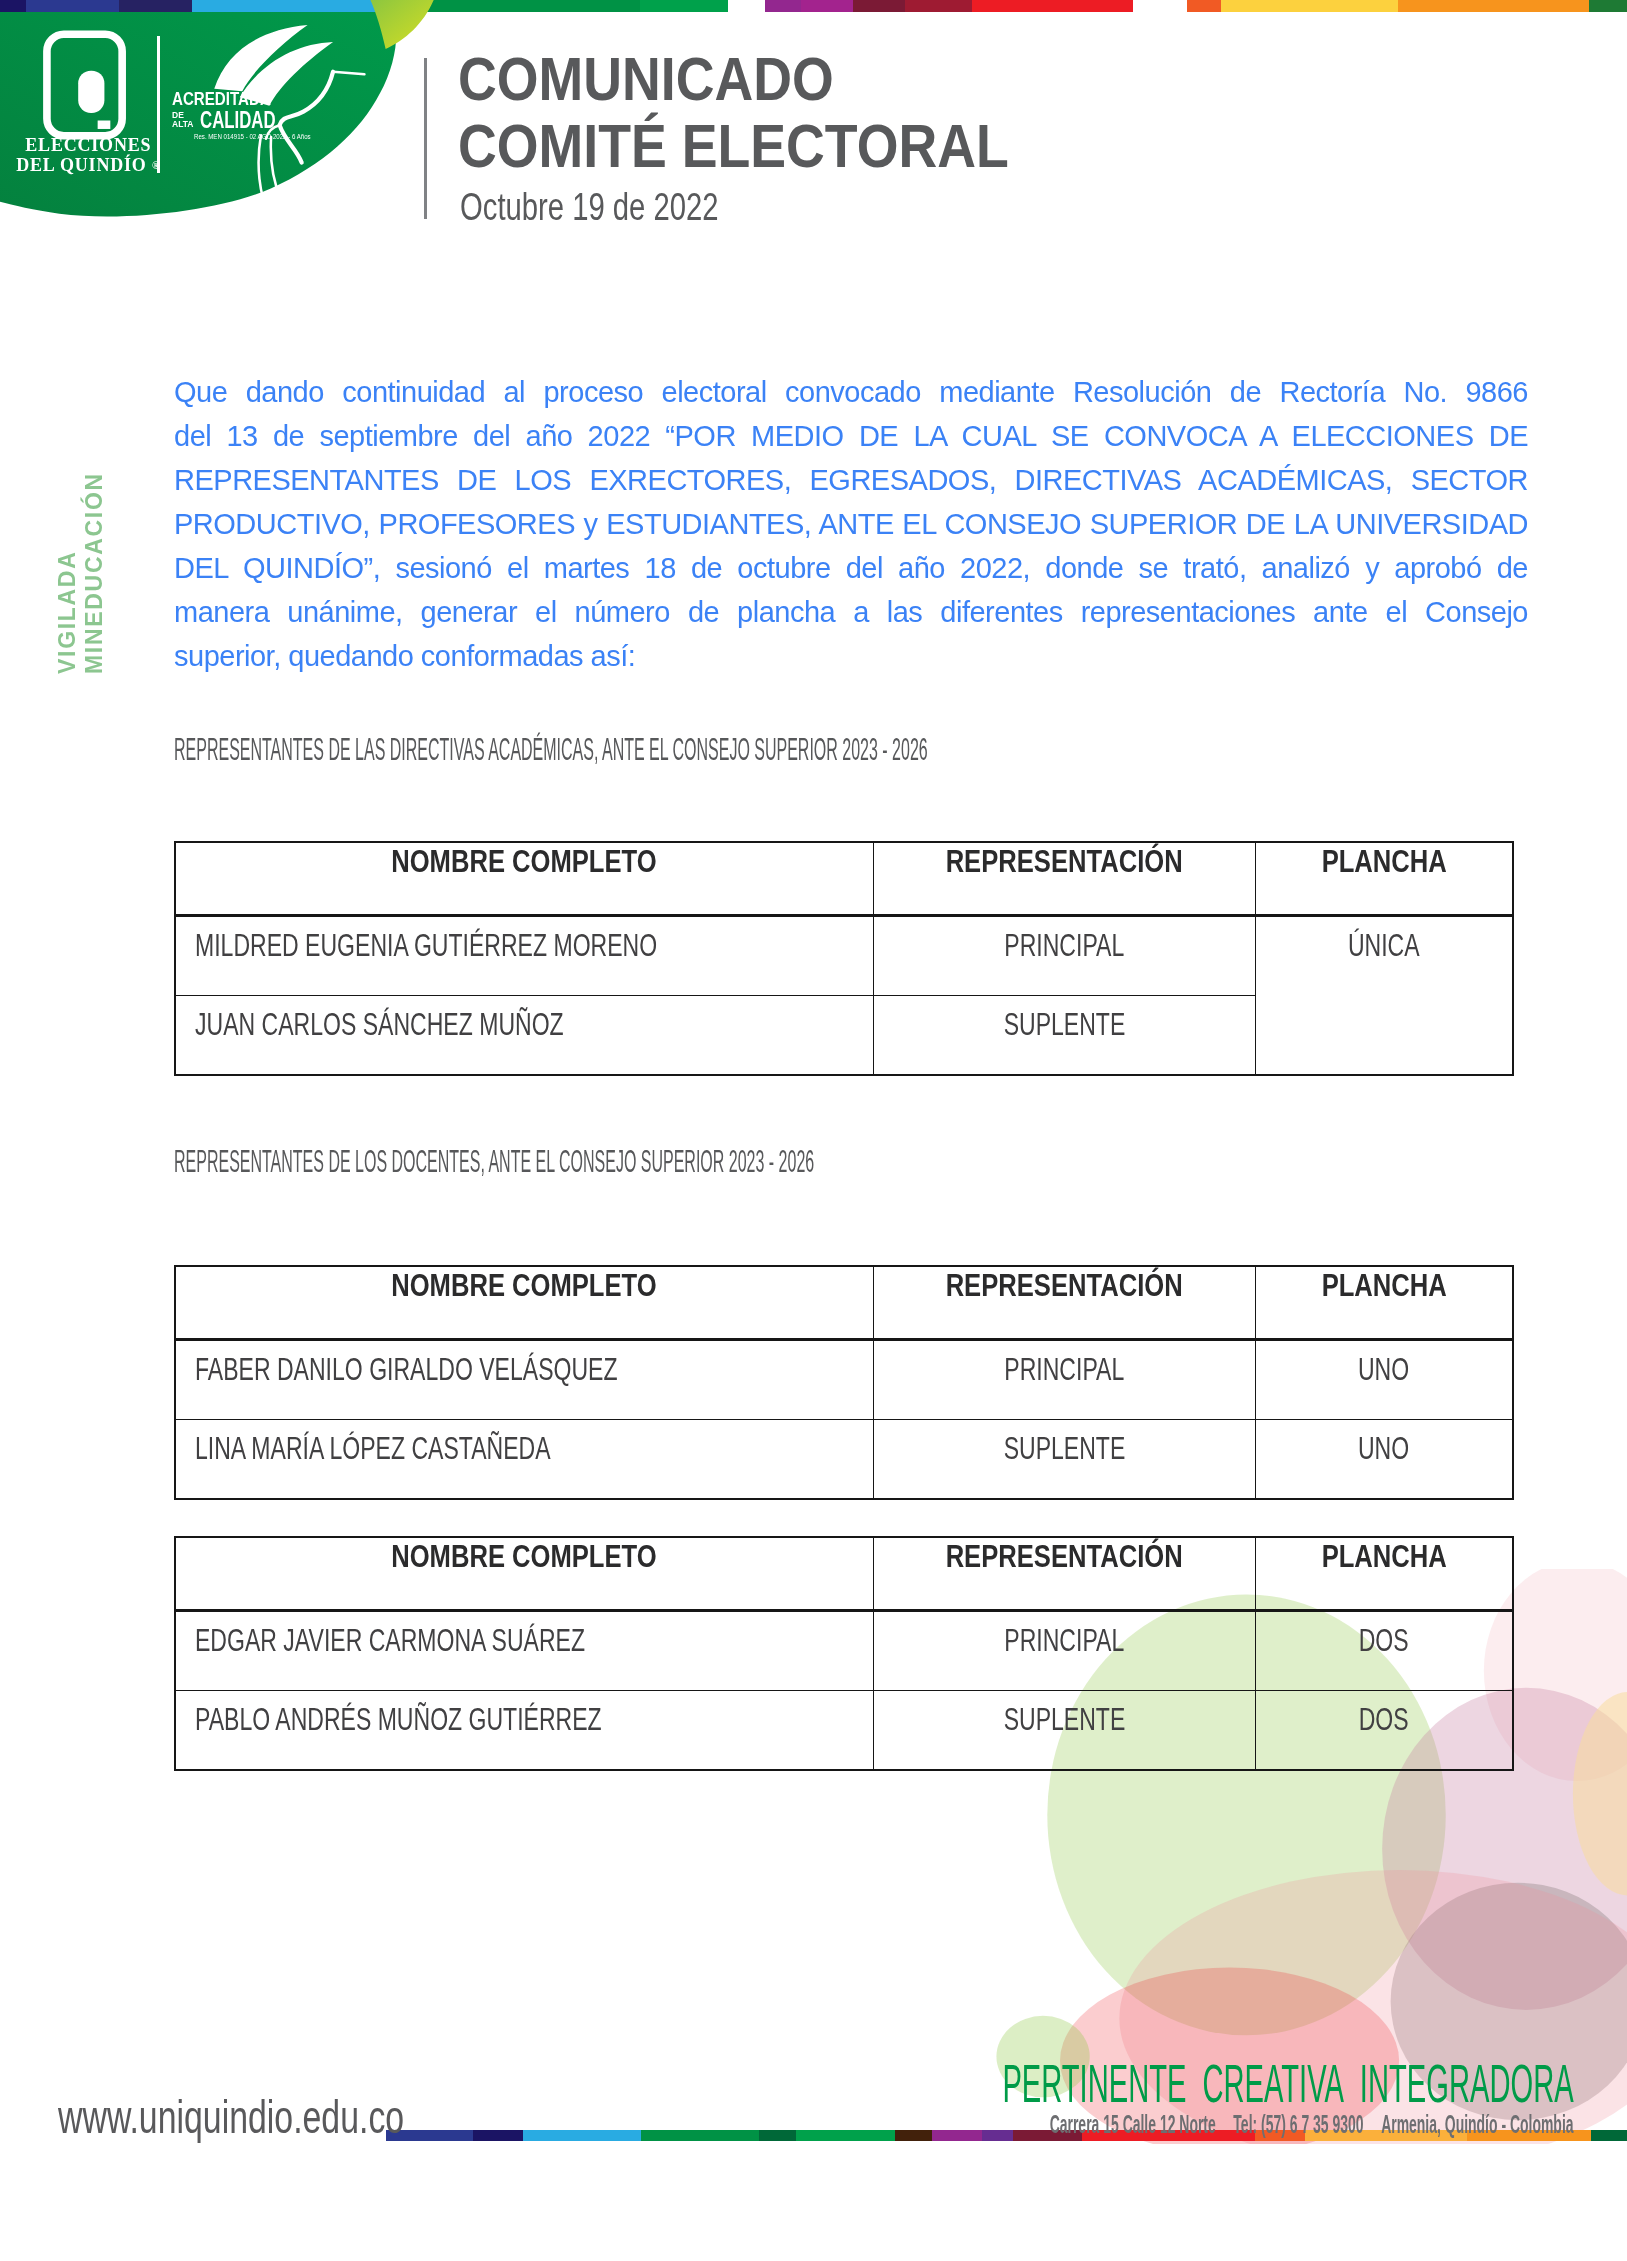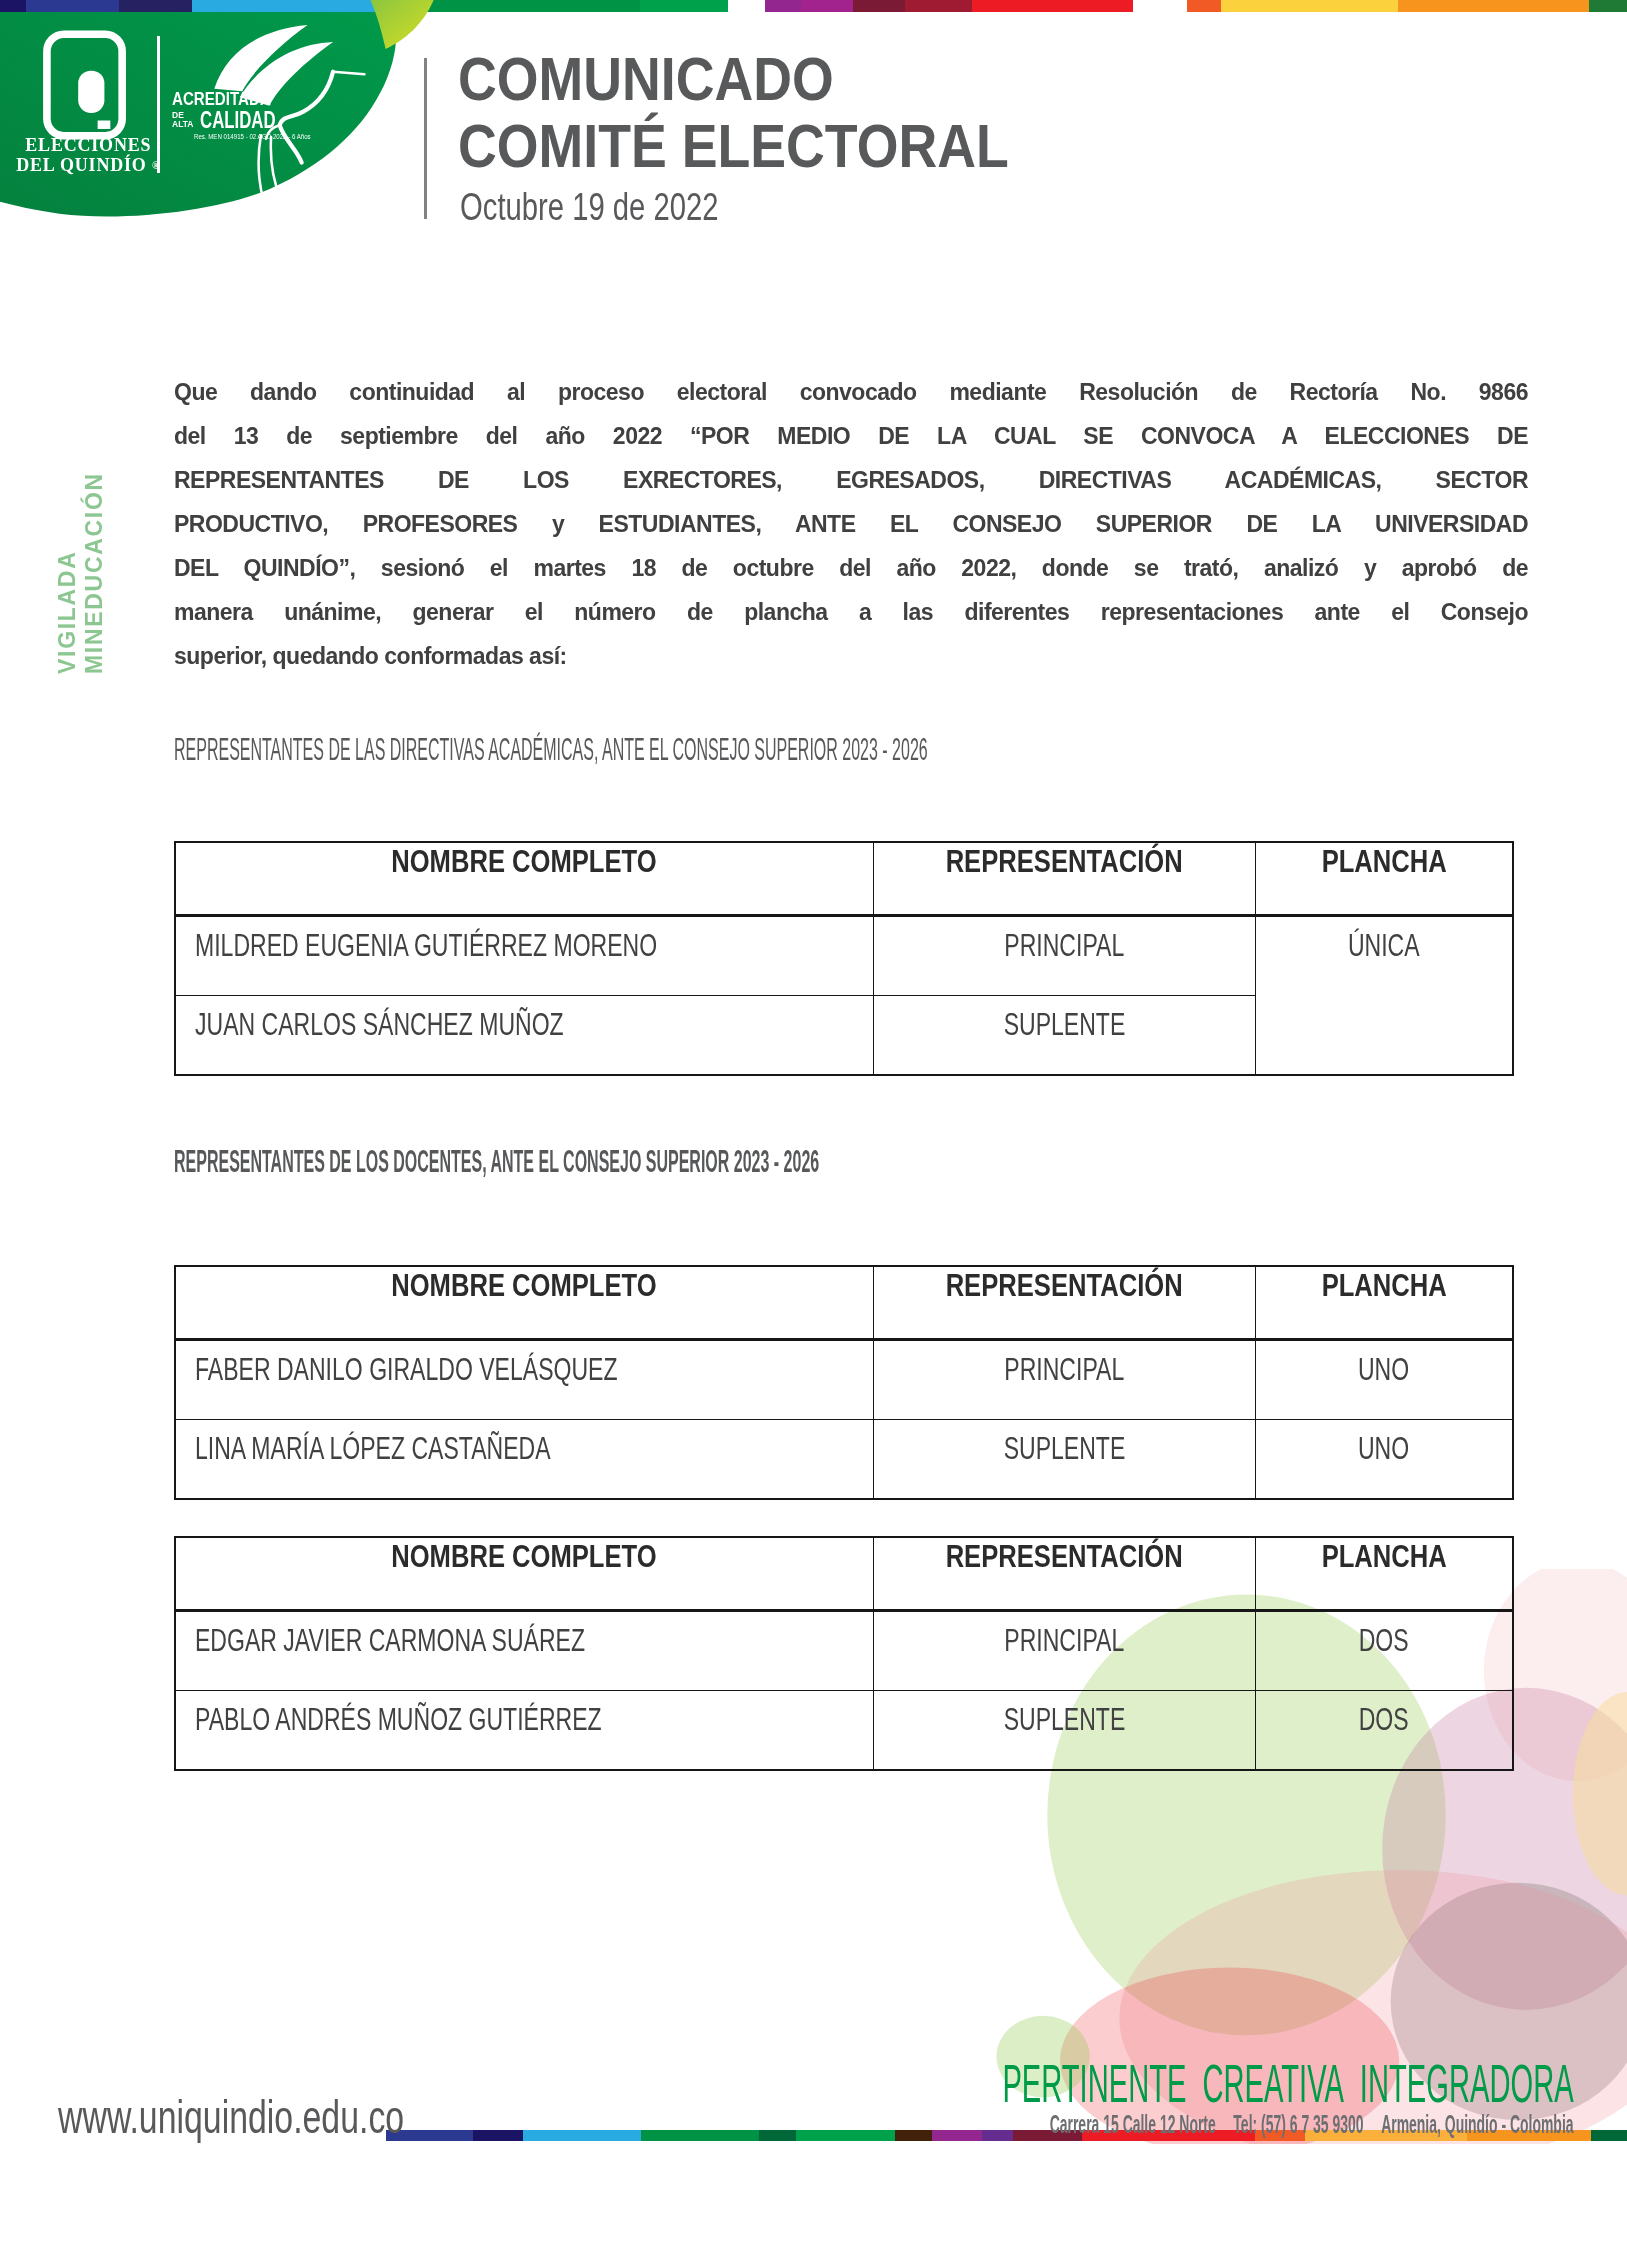--- a/index.html
+++ b/index.html
@@ -44,22 +44,22 @@
     line-height:67px;color:#58595B;}
   #doc-date{position:absolute;left:460px;top:185px;z-index:2;font-size:39px;color:#58595B;}
 
   
   #watermark{position:absolute;left:54px;top:674px;width:293px;height:37px;z-index:2;
     transform:rotate(-90deg);transform-origin:left top;
     font-weight:bold;font-size:23px;letter-spacing:1.7px;color:#8CC690;}
 
   
   #paragraph{position:absolute;left:174px;top:370px;width:1354px;z-index:2;}
-  .pline{font-size:23px;line-height:44px;letter-spacing:-0.5px;color:#404040;
-    text-align:justify;text-align-last:justify;white-space:nowrap;font-weight:bold;}
+  .pline{font-size:29px;line-height:44px;letter-spacing:-0.5px;color:#3b82f6;
+    text-align:justify;text-align-last:justify;white-space:nowrap;}
   .pline.last{text-align-last:left;}
   .sec-heading{position:absolute;left:174px;z-index:2;font-size:32px;color:#57585A;white-space:nowrap;}
 
   
   table.doc{position:absolute;left:174px;width:1340px;z-index:2;border-collapse:collapse;
     table-layout:fixed;background:transparent;border:2.5px solid #161616;}
   table.doc th,table.doc td{border:1.7px solid #161616;overflow:hidden;}
   table.doc th{height:70px;vertical-align:top;padding-top:0;text-align:center;
     border-bottom:3.4px solid #161616;font-size:32px;color:#2B2B2C;}
   table.doc td{height:67px;vertical-align:top;padding-top:10.2px;font-size:32px;color:#414042;}
@@ -196,21 +196,21 @@
       <td class="cell-mid"><span class="sx sx72 oc">PRINCIPAL</span></td>
       <td class="cell-merged" rowspan="2"><span class="sx sx72 oc">ÚNICA</span></td>
     </tr>
     <tr>
       <td class="cell-name"><span class="sx sx72">JUAN CARLOS SÁNCHEZ MUÑOZ</span></td>
       <td class="cell-mid"><span class="sx sx72 oc">SUPLENTE</span></td>
     </tr>
   </tbody>
     </table>
 
-  <div class="sec-heading" style="top:1143px;font-weight:bold;">
+  <div class="sec-heading" style="top:1143px;">
     <span class="sx sx50">REPRESENTANTES DE LOS DOCENTES, ANTE EL CONSEJO SUPERIOR  2023 - 2026</span>
   </div>
 
   <table class="doc" style="top:1265px;">
     <colgroup>
         <col style="width:698px;">
         <col style="width:382px;">
         <col style="width:258px;">
       </colgroup>
     <tbody>

